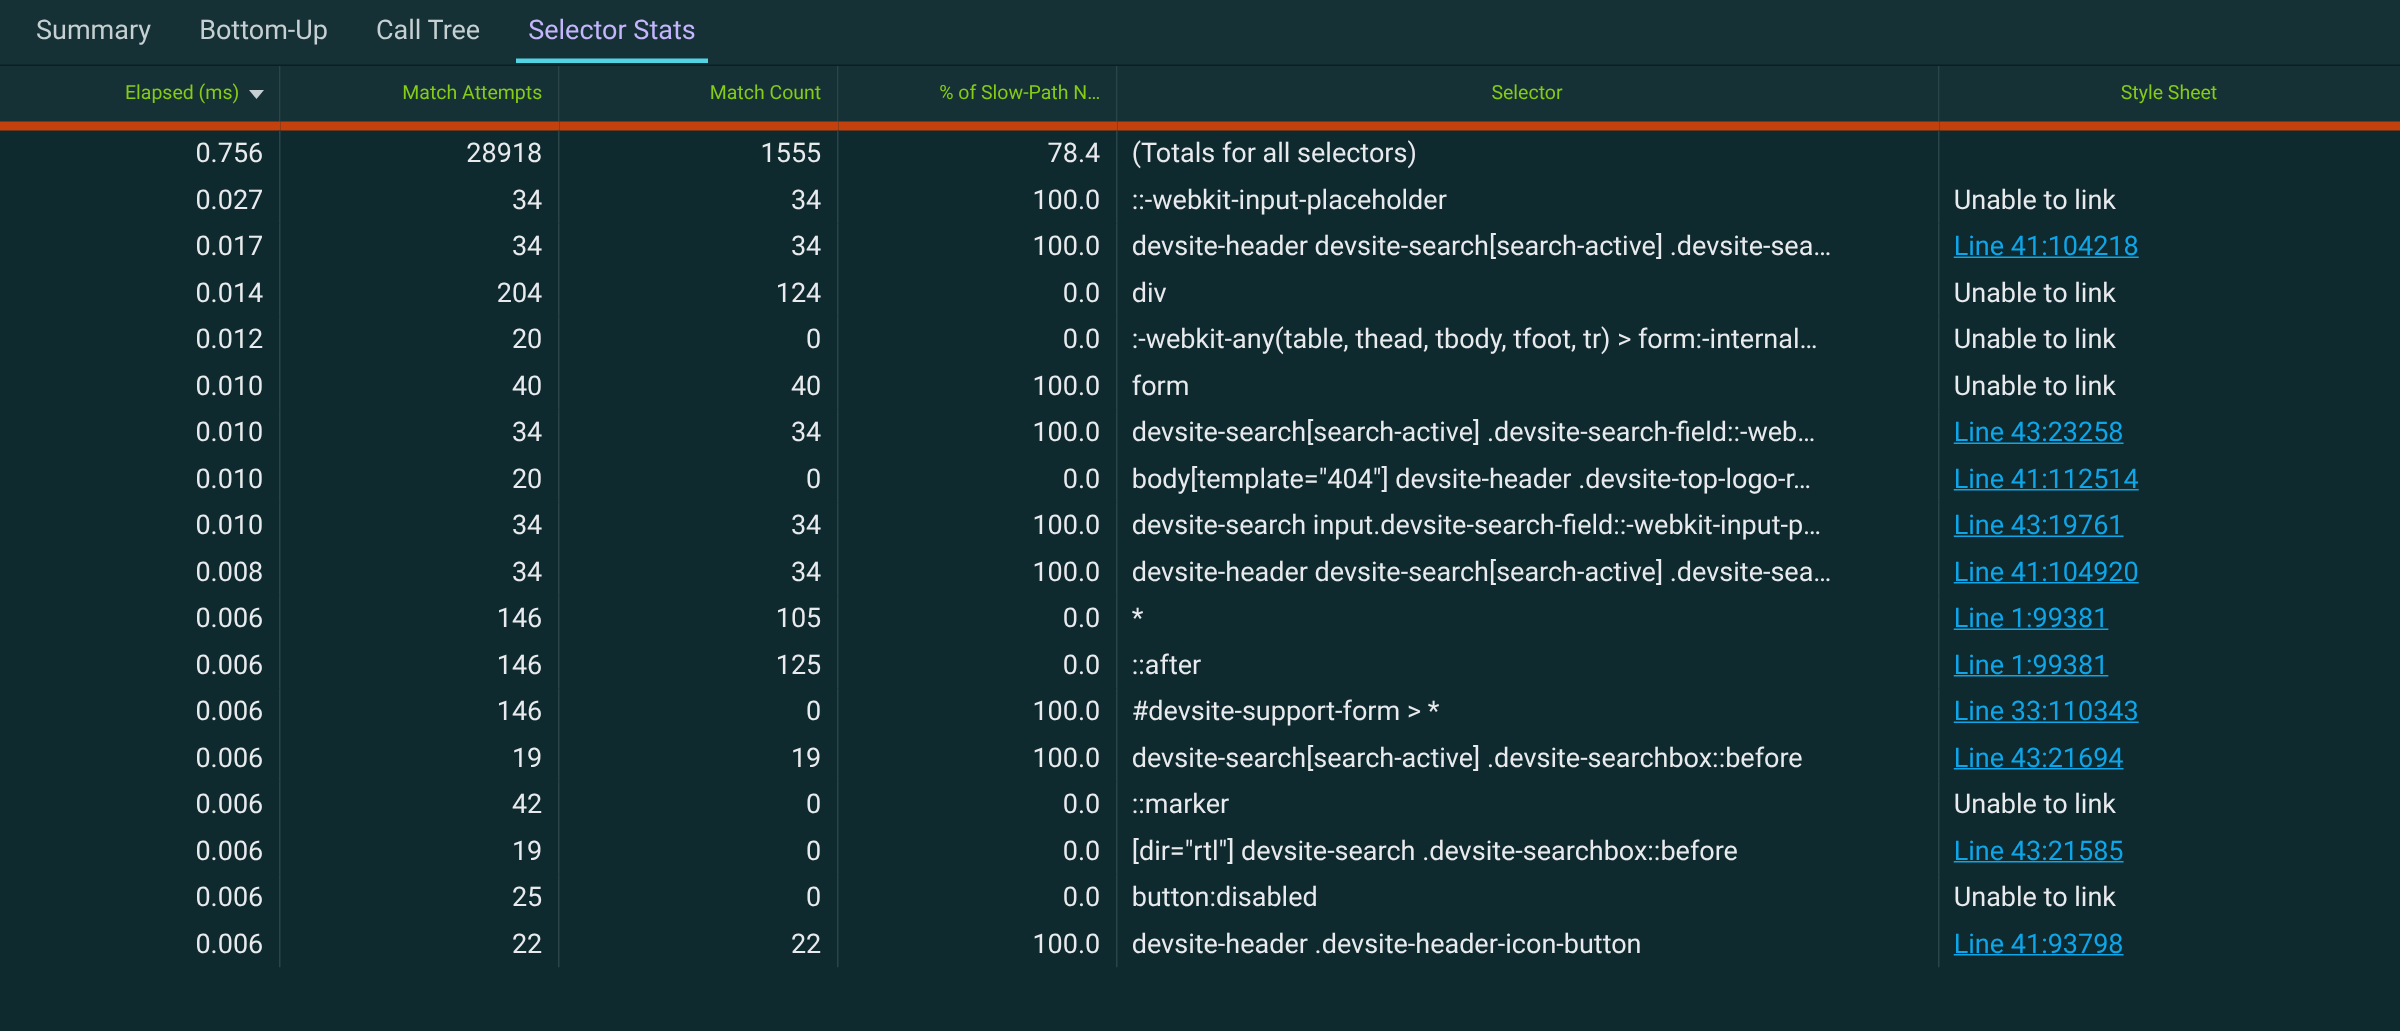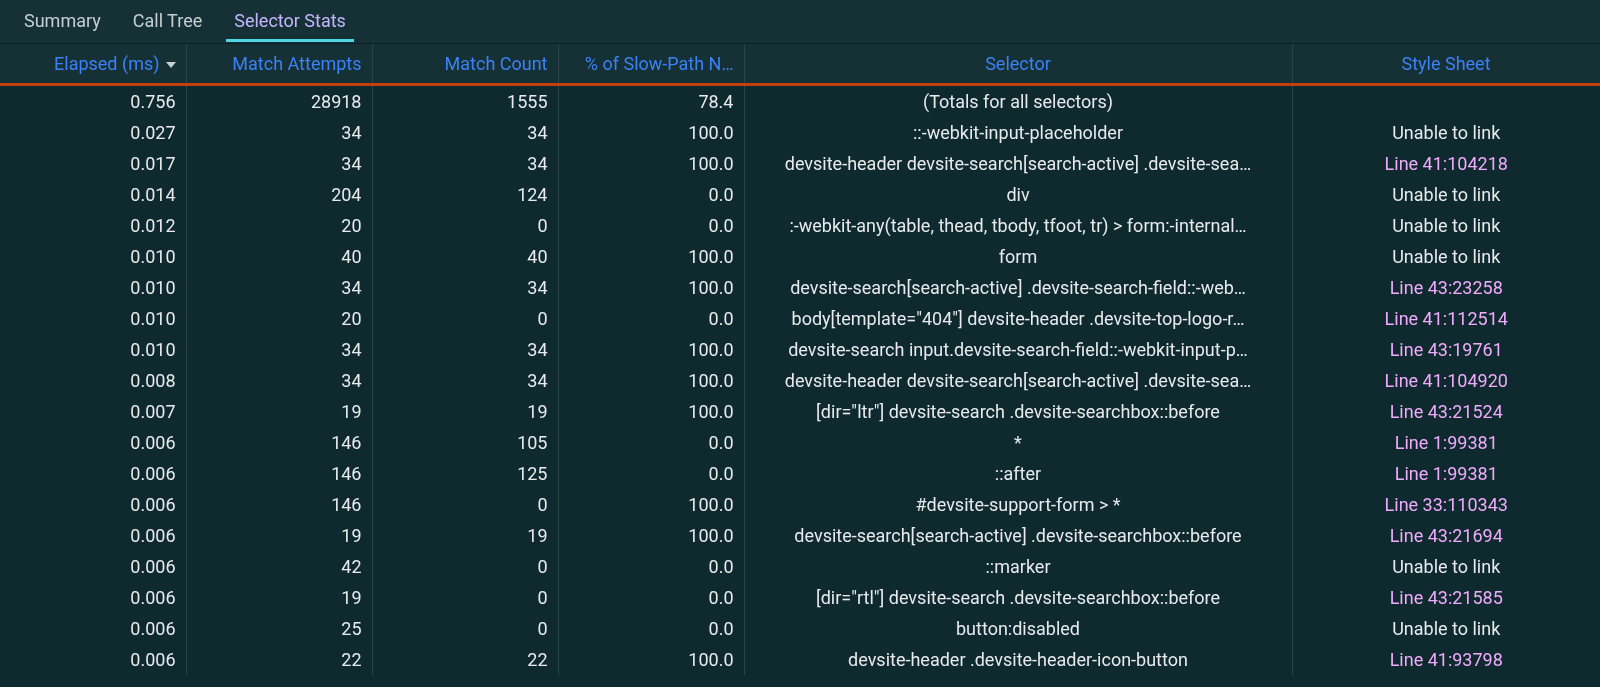--- a/index.html
+++ b/index.html
@@ -46,26 +46,26 @@
     .table-wrapper {
       overflow: hidden;
     }
     table {
       width: 100%;
       border-collapse: collapse;
       table-layout: fixed;
     }
     thead th {
       background: #163136;
-      color: #3b82f6;
+      color: #84cc16;
       font-weight: 400;
       padding: 8px 10px;
-      font-size: 18px;
+      font-size: 13px;
       border-right: 1px solid #2a4448;
-      border-bottom: 3px solid #c2410c;
+      border-bottom: 6px solid #c2410c;
       white-space: nowrap;
       overflow: hidden;
       text-overflow: ellipsis;
       height: 40px;
     }
     thead th.num {
       text-align: right;
     }
     thead th.txt {
       text-align: center;
@@ -78,28 +78,29 @@
       overflow: hidden;
       text-overflow: ellipsis;
       height: 31px;
       line-height: 21px;
     }
     tbody td.num {
       text-align: right;
       border-right: 1px solid #2a4448;
     }
     tbody td.txt {
-      text-align: center;
+      text-align: left;
       border-right: 1px solid #2a4448;
     }
     tbody td.txt:last-child {
       border-right: none;
     }
     .link {
-      color: #f0abfc;
+      color: #0ea5e9;
+      text-decoration: underline;
       cursor: pointer;
     }
     .sort-arrow {
       display: inline-block;
       width: 0;
       height: 0;
       border-left: 5px solid transparent;
       border-right: 5px solid transparent;
       border-top: 6px solid #c6d0d2;
       margin-left: 6px;
@@ -110,20 +111,21 @@
     .col-count { width: 186px; }
     .col-slow { width: 186px; }
     .col-selector { width: 548px; }
     .col-sheet { width: 308px; }
   </style>
 </head>
 <body>
 
 <div class="tabs" id="tabs-container">
     <div class="tab">Summary</div>
+    <div class="tab">Bottom-Up</div>
     <div class="tab">Call Tree</div>
     <div class="tab active">Selector Stats</div>
   </div>
 
 <div class="table-wrapper">
   <table>
     <colgroup>
       <col class="col-elapsed">
       <col class="col-attempts">
       <col class="col-count">
@@ -216,28 +218,20 @@
         </tr>
         <tr>
           <td class="num">0.008</td>
           <td class="num">34</td>
           <td class="num">34</td>
           <td class="num">100.0</td>
           <td class="txt">devsite-header devsite-search[search-active] .devsite-sea…</td>
           <td class="txt"><span class="link">Line 41:104920</span></td>
         </tr>
         <tr>
-          <td class="num">0.007</td>
-          <td class="num">19</td>
-          <td class="num">19</td>
-          <td class="num">100.0</td>
-          <td class="txt">[dir="ltr"] devsite-search .devsite-searchbox::before</td>
-          <td class="txt"><span class="link">Line 43:21524</span></td>
-        </tr>
-        <tr>
           <td class="num">0.006</td>
           <td class="num">146</td>
           <td class="num">105</td>
           <td class="num">0.0</td>
           <td class="txt">*</td>
           <td class="txt"><span class="link">Line 1:99381</span></td>
         </tr>
         <tr>
           <td class="num">0.006</td>
           <td class="num">146</td>

